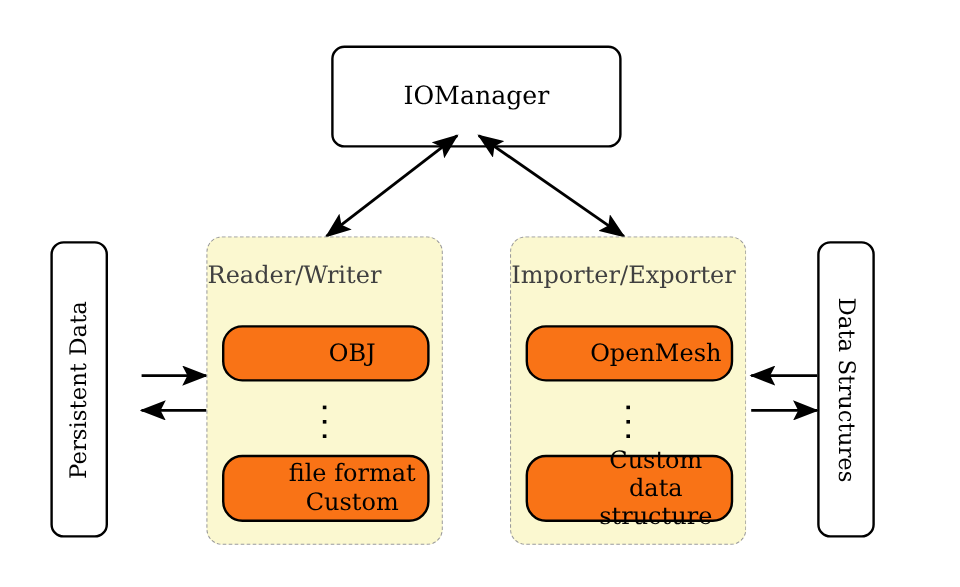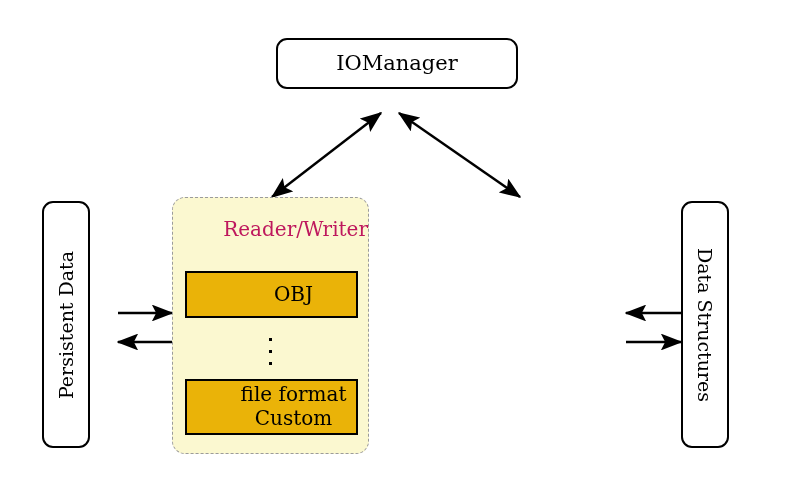--- a/index.html
+++ b/index.html
@@ -26,38 +26,38 @@
     line-height: 1.18;
   }
   
   .solid-box {
     border: 2.6px solid #000000;
     border-radius: 11px;
     background: transparent;
   }
   .leaf-box {
     border: 2.6px solid #000000;
-    border-radius: 0;
-    background: #eab308;
+    border-radius: 17px;
+    background: #f97316;
     padding-left: 44px;
   }
   
   .group-panel {
     position: absolute;
     box-sizing: border-box;
     border: 1.6px dashed #9b9b9b;
     border-radius: 13px;
     background: #fbf8d0;
   }
   .group-title {
     position: absolute;
     left: 0;
     right: 0;
-    text-align: right;
-    color: #be185d;
+    text-align: left;
+    color: #404040;
   }
   .vlabel {
     position: absolute;
     white-space: nowrap;
     color: #000000;
   }
   .vlabel-ccw {
     transform: translate(-50%, -50%) rotate(-90deg);
   }
   .vlabel-cw {
@@ -118,21 +118,21 @@
 
     <g>
       <line x1="681" y1="313" x2="626" y2="313" stroke="#000000" stroke-width="2.4" marker-end="url(#head)"></line>
     </g>
 
     <g>
       <line x1="626" y1="342" x2="681" y2="342" stroke="#000000" stroke-width="2.4" marker-end="url(#head)"></line>
     </g>
   </svg>
 
-  <div class="node solid-box" style="left:276px; top:38px; width:242px; height:51px; font-size:21px;">IOManager</div>
+  <div class="node solid-box" style="left:276px; top:38px; width:242px; height:85px; font-size:21px;">IOManager</div>
 
   <div class="node solid-box" style="left:42px; top:201px; width:48px; height:247px;">
     <span class="vlabel vlabel-ccw" style="left:50%; top:50%; font-size:19px;">Persistent Data</span>
   </div>
 
   <div class="node solid-box" style="left:681px; top:201px; width:48px; height:247px;">
     <span class="vlabel vlabel-cw" style="left:50%; top:50%; font-size:19px;">Data Structures</span>
   </div>
 
   <div class="group-panel" style="left:172px; top:197px; width:197px; height:257px;">
@@ -145,14 +145,30 @@
         <span></span>
         <span></span>
     </div>
 
     <div class="node leaf-box" style="left:12px; top:181px; width:173px; height:56px; font-size:20px; flex-direction:column;">
       <span>file format</span>
       <span>Custom</span>
     </div>
   </div>
 
+  <div class="group-panel" style="left:425px; top:197px; width:197px; height:257px;">
+    <div class="group-title" style="top:19px; font-size:20px;">Importer/Exporter</div>
+
+    <div class="node leaf-box" style="left:12px; top:73px; width:173px; height:47px; font-size:20px;">OpenMesh</div>
+
+    <div class="vdots" style="left:50%; top:140px; margin-left:-1.5px; width:3px; height:27px;">
+      <span></span>
+        <span></span>
+        <span></span>
+    </div>
+
+    <div class="node leaf-box" style="left:12px; top:181px; width:173px; height:56px; font-size:20px; flex-direction:column;">
+      <span>Custom data</span>
+      <span>structure</span>
+    </div>
+  </div>
 
 </div>
 
 </body></html>

